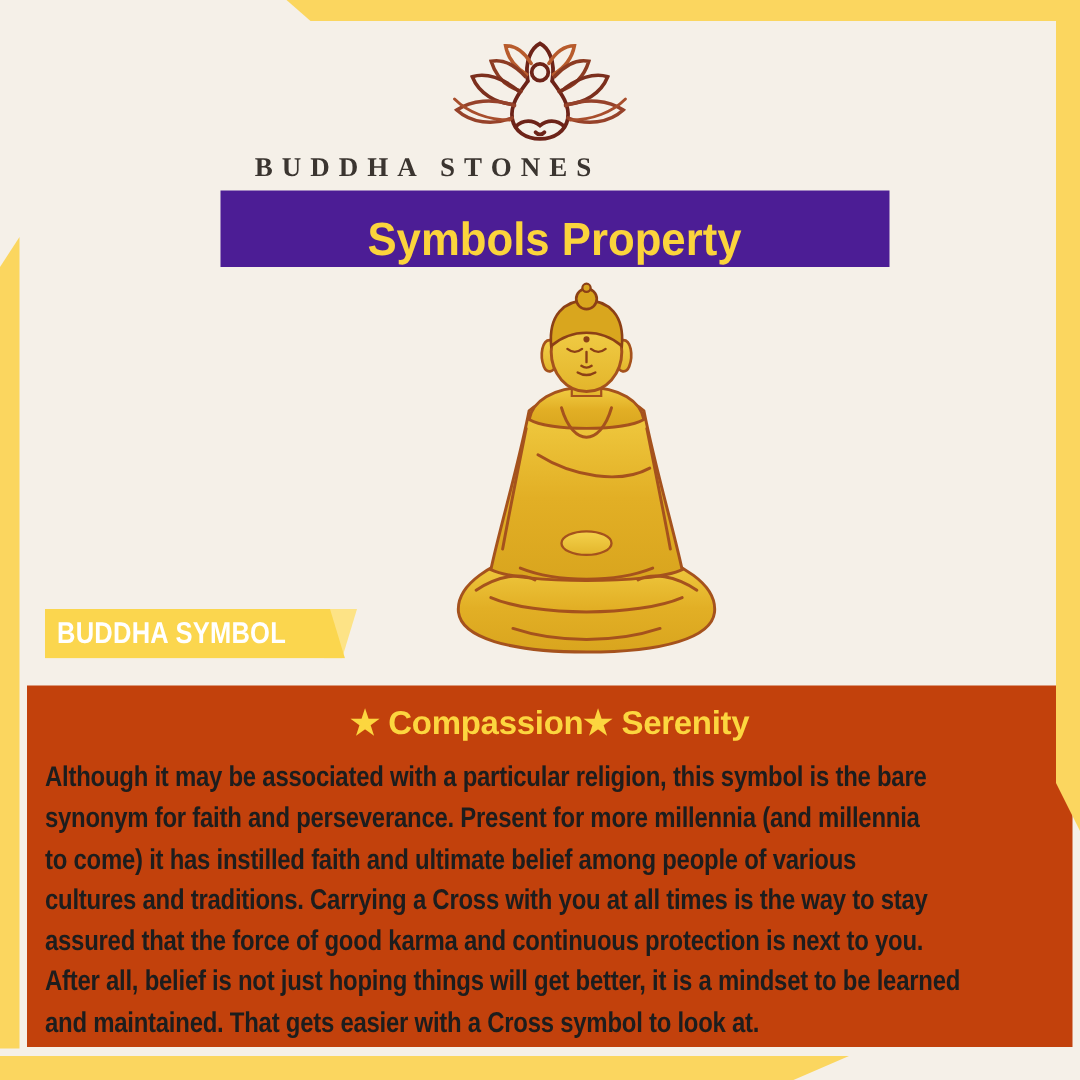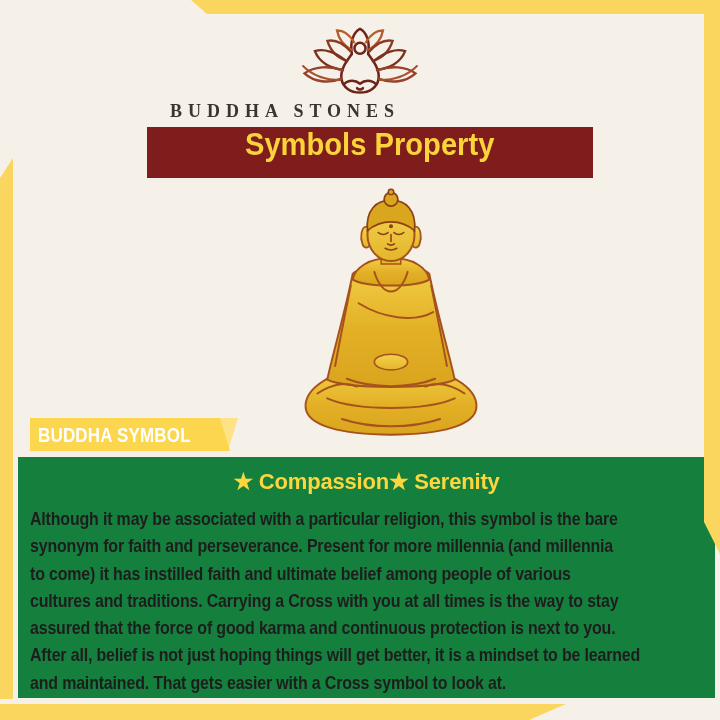--- a/index.html
+++ b/index.html
@@ -12,42 +12,42 @@
   
   .logo{position:absolute;left:275px;top:26px;width:170px;height:74px;z-index:2;}
   .brand-name{
     position:absolute;left:0;top:101px;width:570px;text-align:center;
     font-family:"Liberation Serif",serif;font-size:18px;font-weight:600;
     letter-spacing:6px;color:#3B3530;z-index:2;
   }
   
   .title-banner{
     position:absolute;left:147px;top:127px;width:446px;height:51px;
-    background:#7f1d1d;display:flex;align-items:flex-start;justify-content:center;z-index:2;
+    background:#4c1d95;display:flex;align-items:flex-end;justify-content:center;z-index:2;
   }
   .title-banner .title-text{
     font-size:31px;font-weight:800;color:#FBD43C;letter-spacing:0px;
     transform:scaleX(.94);transform-origin:center;white-space:nowrap;
   }
   
   .buddha{position:absolute;left:288px;top:186px;width:206px;height:258px;z-index:2;}
   
-  .ribbon{position:absolute;left:30px;top:406px;width:212px;height:33px;z-index:3;margin-top:12px;}
+  .ribbon{position:absolute;left:30px;top:406px;width:212px;height:33px;z-index:3;}
   .ribbon .wedge{position:absolute;inset:0;background:#FDE386;
     clip-path:polygon(186px 0,208px 0,198px 100%,186px 100%);}
   .ribbon .main{position:absolute;inset:0;background:#FBD64E;
     clip-path:polygon(0 0,190px 0,200px 100%,0 100%);}
   .ribbon .ribbon-text{
     position:absolute;left:8px;top:50%;transform:translateY(-50%) scaleX(.85);
     transform-origin:left center;color:#FFFFFF;font-size:20px;font-weight:700;
     white-space:nowrap;letter-spacing:.2px;
   }
   
   .panel{position:absolute;left:18px;top:457px;width:697px;height:241px;
-    background:#15803d;z-index:2;}
+    background:#c2410c;z-index:2;}
   .headline{
     position:absolute;left:0;top:12px;width:100%;text-align:center;
     font-size:22px;font-weight:800;color:#FCD63F;letter-spacing:-.2px;white-space:nowrap;
   }
   .body-text{position:absolute;left:12px;top:48px;width:800px;}
   .body-line{
     white-space:nowrap;font-size:19px;font-weight:700;color:#1D1D1D;
     line-height:27.3px;letter-spacing:-.2px;
     transform:scaleX(.84);transform-origin:left center;
   }

